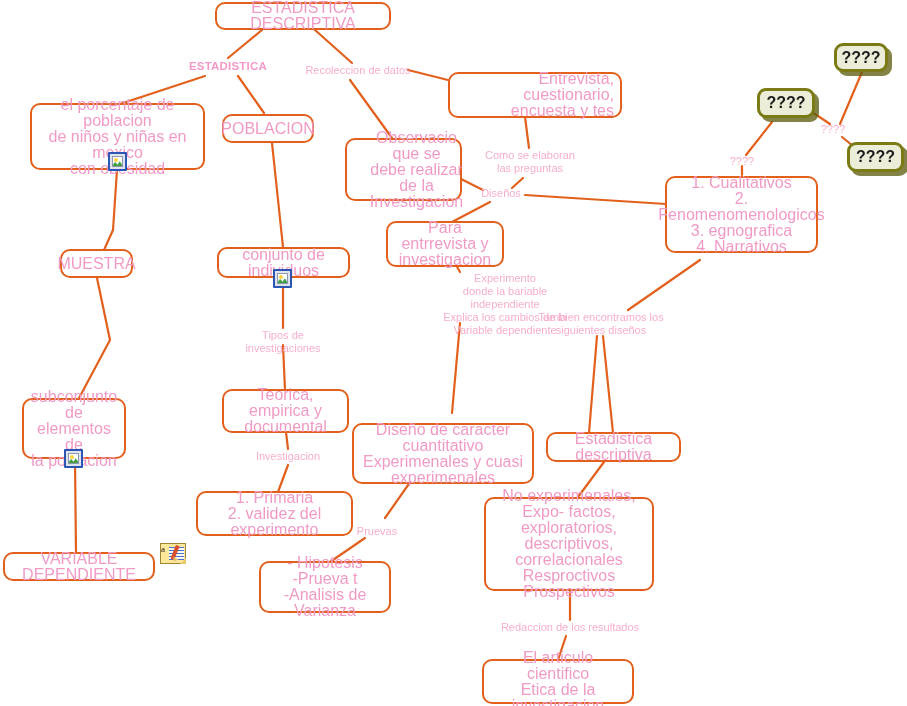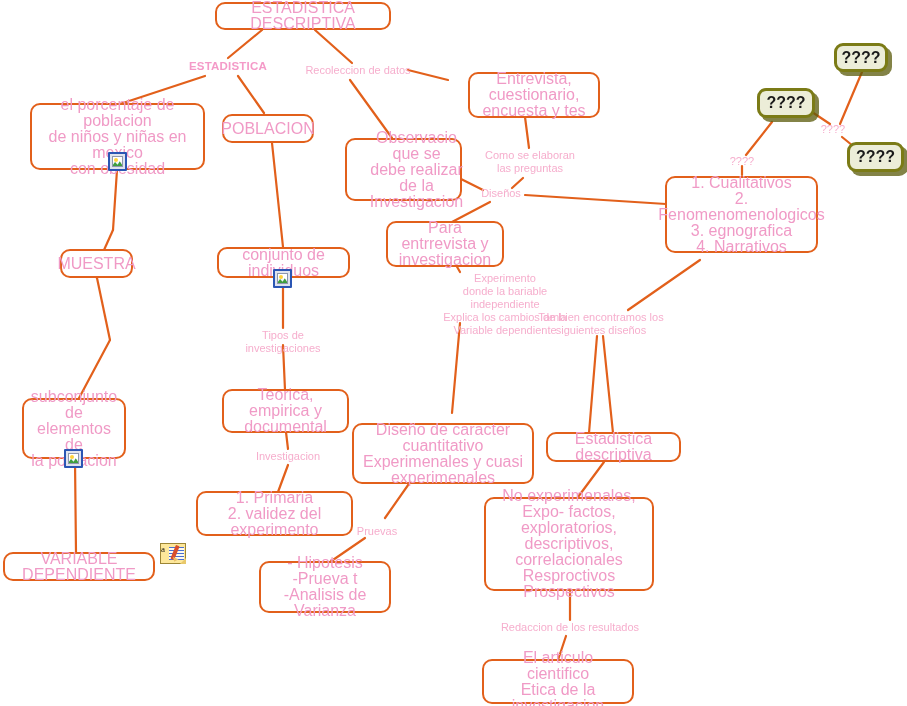--- a/index.html
+++ b/index.html
@@ -210,21 +210,21 @@
   <div class="node" style="left:30px; top:103px; width:175px; height:67px;">el porcentaje de poblacion
 de niños y niñas en mexico
 con obesidad</div>
 
   <div class="node" style="left:222px; top:114px; width:92px; height:29px;">POBLACION</div>
 
   <div class="node" style="left:345px; top:138px; width:117px; height:63px;padding-left:32px;">Observacio que se
 debe realizar de la
 Investigacion</div>
 
-  <div class="node" style="left:468px; top:72px; width:132px; height:46px;">Entrevista, cuestionario,
+  <div class="node" style="left:448px; top:72px; width:174px; height:46px;text-align:right;">Entrevista, cuestionario,
 encuesta y tes</div>
 
   <div class="node" style="left:60px; top:249px; width:73px; height:29px;">MUESTRA</div>
 
   <div class="node" style="left:217px; top:247px; width:133px; height:31px;">conjunto de individuos</div>
 
   <div class="node" style="left:386px; top:221px; width:118px; height:46px;">Para entrrevista y
 investigacion</div>
 
   <div class="node" style="left:665px; top:176px; width:153px; height:77px;">1. Cualitativos

